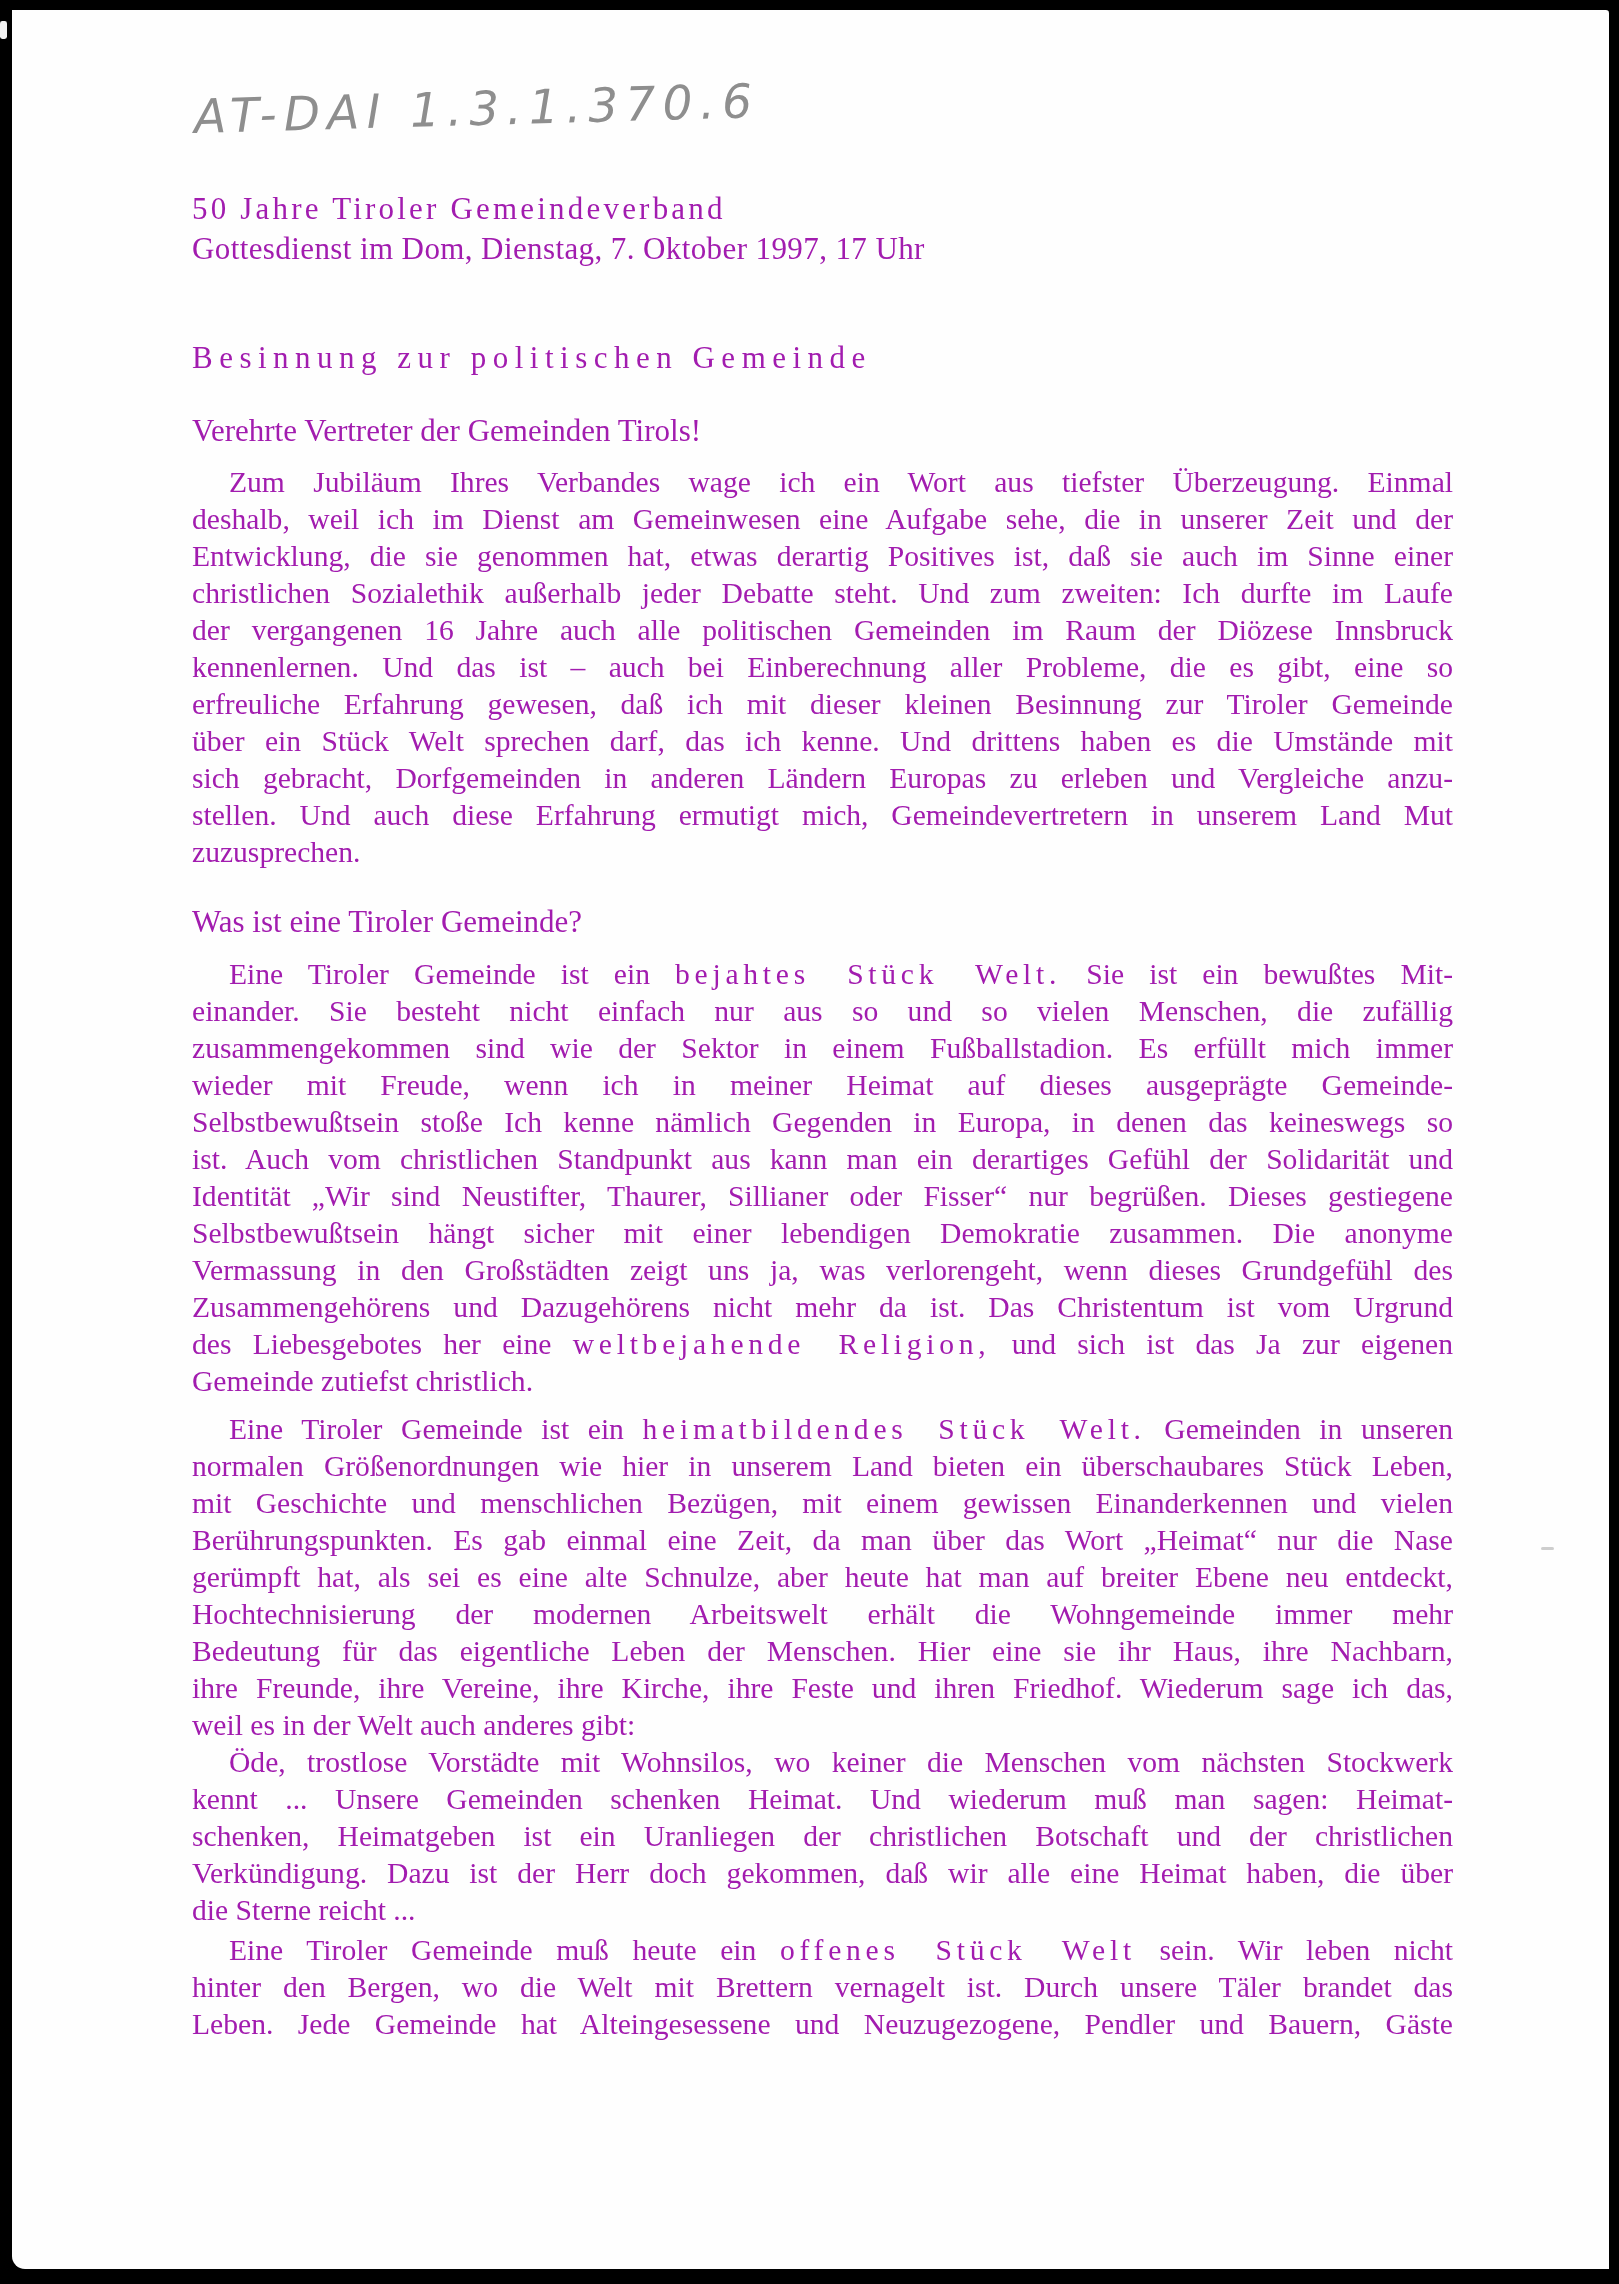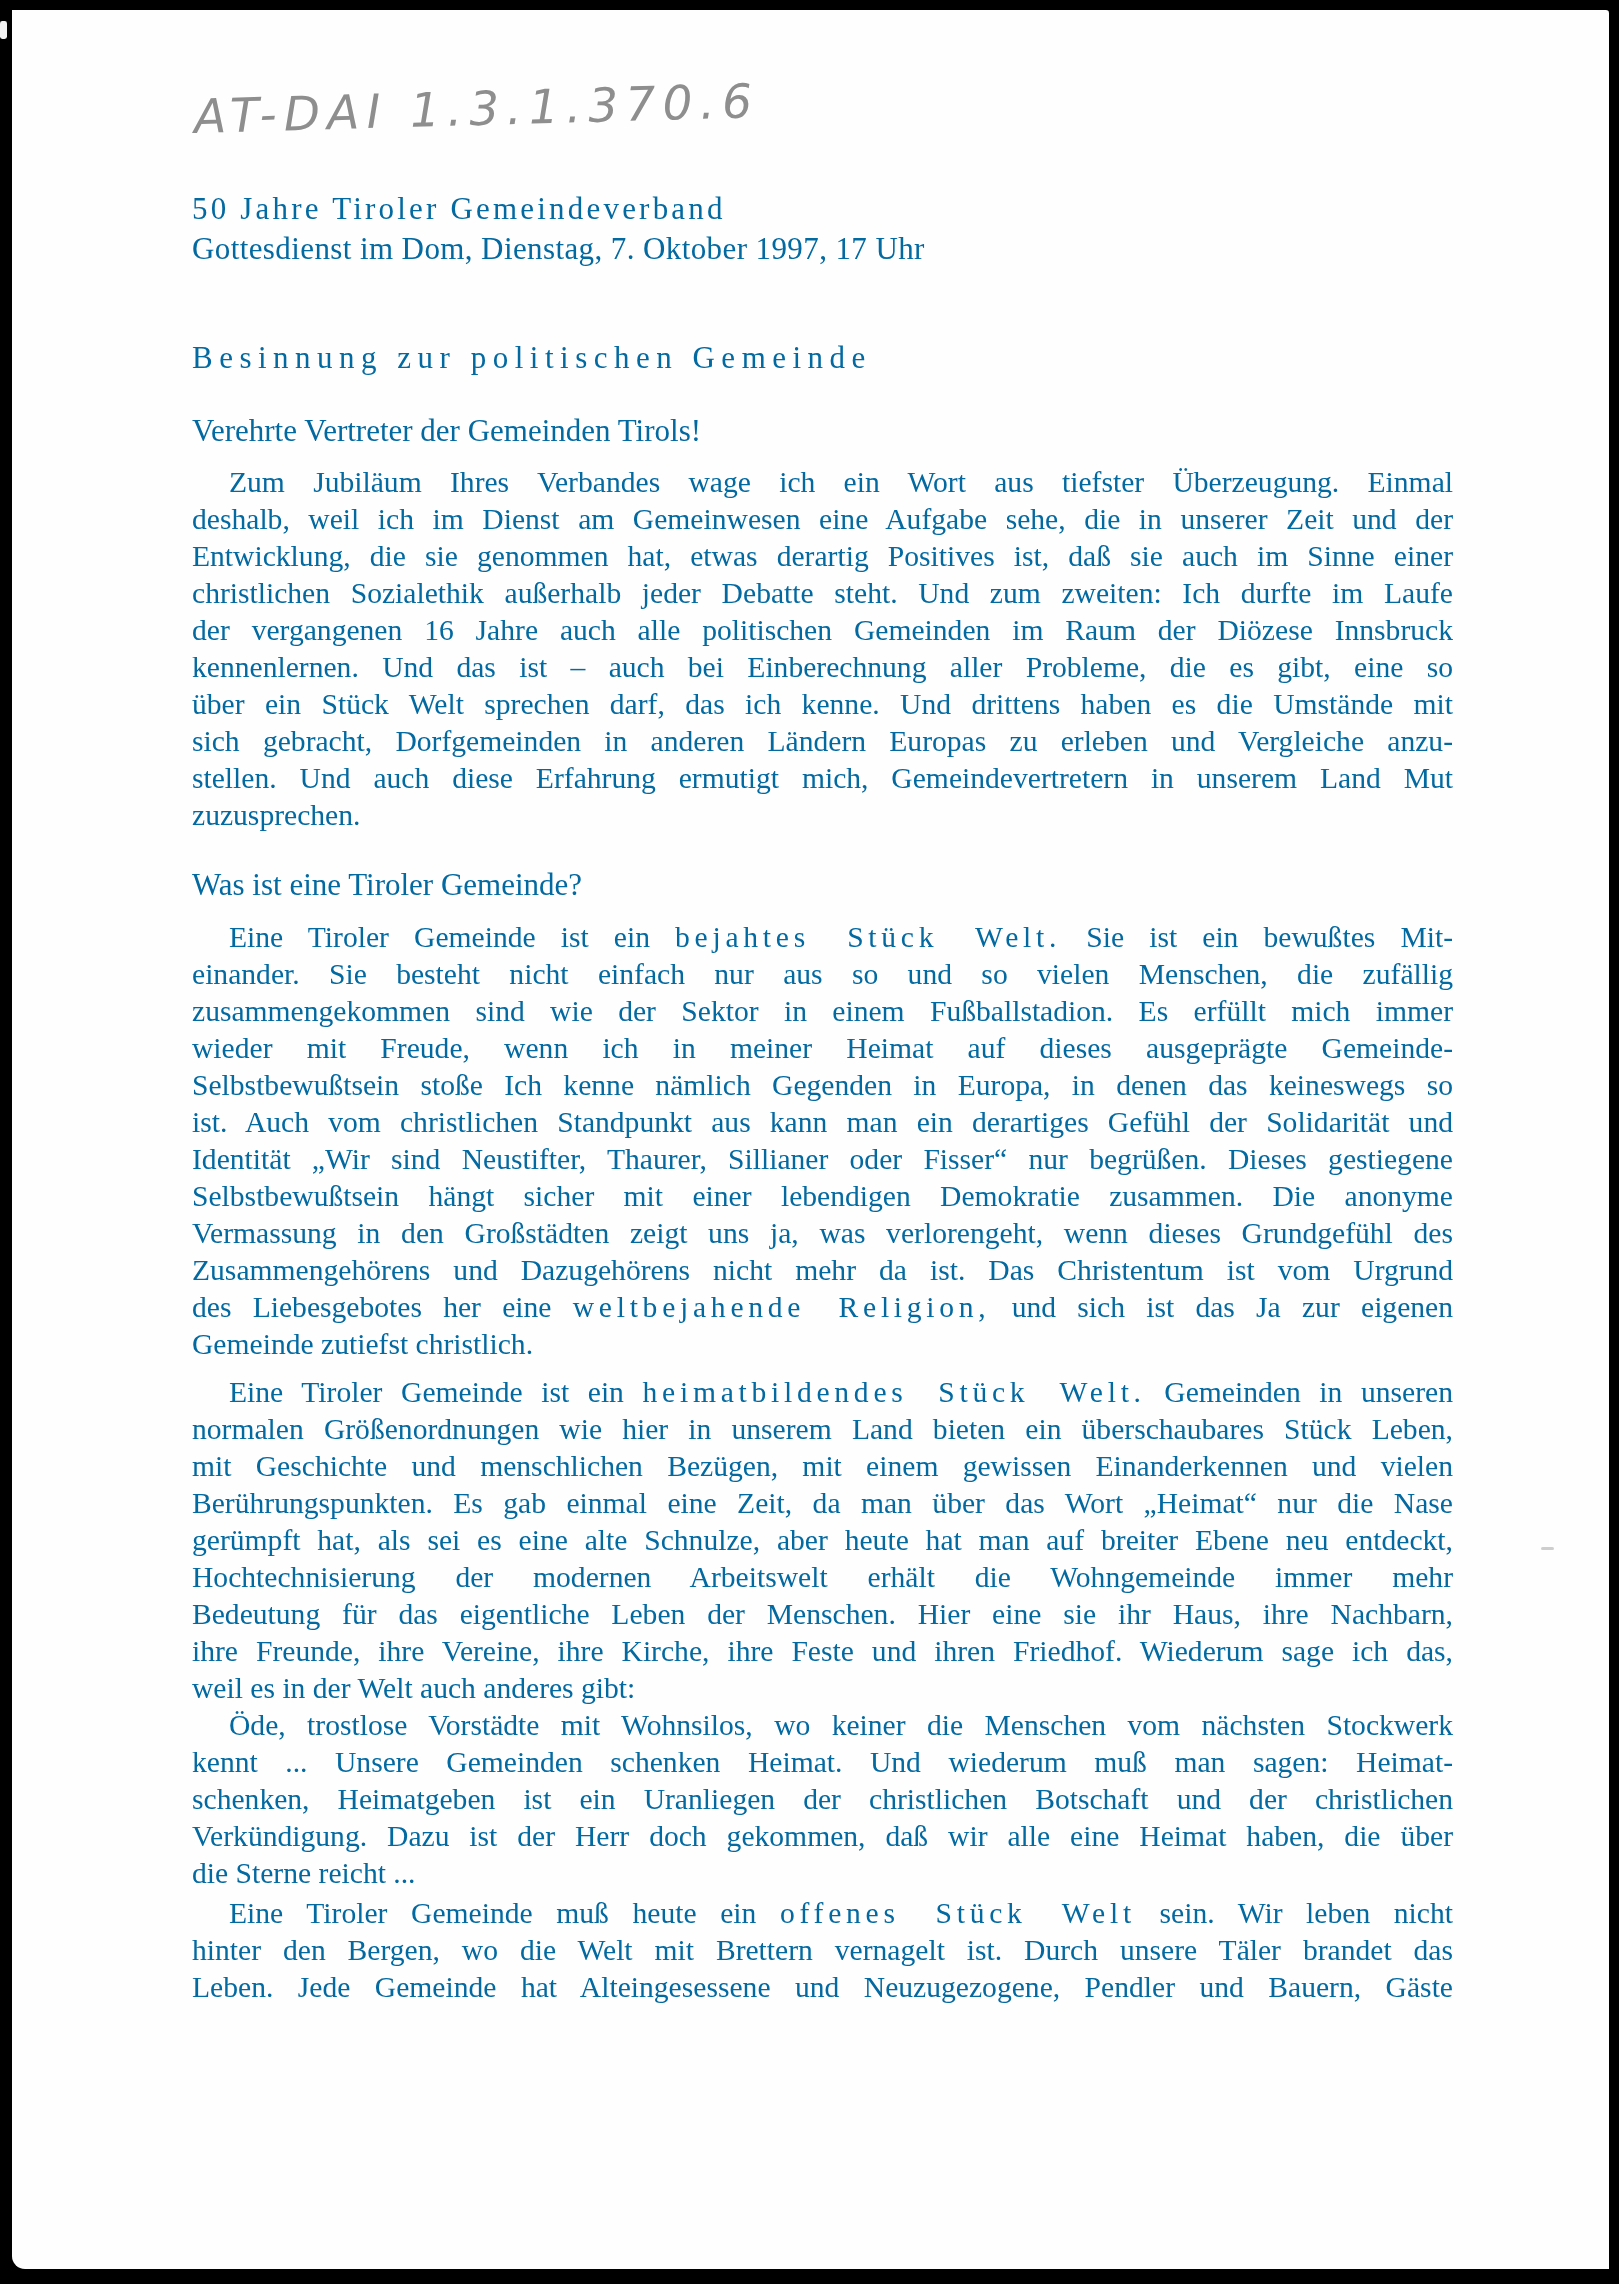--- a/index.html
+++ b/index.html
@@ -13,21 +13,21 @@
     background:#fefefe;border-bottom-left-radius:13px;border-top-right-radius:3.2px;
   }
   .nick{position:absolute;left:0px;top:21px;width:7.3px;height:18px;background:#f2f2f2;border-radius:2.4px;}
   .speck{position:absolute;left:1529px;top:1537px;width:13px;height:3.2px;background:#b9b9b9;border-radius:1.6px;opacity:.7;}
   .annotation{
     position:absolute;left:182px;top:71px;
     font-family:"DejaVu Sans",sans-serif;font-style:italic;
     font-size:47px;letter-spacing:7.3px;color:#8e8e8e;
     transform:rotate(-1.6deg);white-space:nowrap;
   }
-  .content{position:absolute;left:180px;top:0;width:1261px;color:#0369a1;}
+  .content{position:absolute;left:180px;top:0;width:1261px;color:#a21caf;}
   .doc-header{margin-top:179px;font-size:31px;line-height:40px;}
   .doc-title{letter-spacing:3.2px;}
   .doc-subtitle{letter-spacing:0.4px;}
   .main-heading{
     margin:70px 0 0 0;font-weight:normal;font-size:31px;line-height:38px;letter-spacing:6.5px;
   }
   .salutation{margin:35px 0 0 0;font-size:31px;line-height:38px;}
   .section-heading{margin:32px 0 0 0;font-weight:normal;font-size:31px;line-height:38px;}
   .para{font-size:29.6px;line-height:37px;}
   .para .line{
@@ -59,20 +59,21 @@
 
     <p class="salutation">Verehrte Vertreter der Gemeinden Tirols!</p>
 
     <div class="para p-intro">
         <div class="line firstline"><span>Zum Jubiläum Ihres Verbandes wage ich ein Wort aus tiefster Überzeugung. Einmal</span></div>
         <div class="line"><span>deshalb, weil ich im Dienst am Gemeinwesen eine Aufgabe sehe, die in unserer Zeit und der</span></div>
         <div class="line"><span>Entwicklung, die sie genommen hat, etwas derartig Positives ist, daß sie auch im Sinne einer</span></div>
         <div class="line"><span>christlichen Sozialethik außerhalb jeder Debatte steht. Und zum zweiten: Ich durfte im Laufe</span></div>
         <div class="line"><span>der vergangenen 16 Jahre auch alle politischen Gemeinden im Raum der Diözese Innsbruck</span></div>
         <div class="line"><span>kennenlernen. Und das ist – auch bei Einberechnung aller Probleme, die es gibt, eine so</span></div>
+        <div class="line"><span>erfreuliche Erfahrung gewesen, daß ich mit dieser kleinen Besinnung zur Tiroler Gemeinde</span></div>
         <div class="line"><span>über ein Stück Welt sprechen darf, das ich kenne. Und drittens haben es die Umstände mit</span></div>
         <div class="line"><span>sich gebracht, Dorfgemeinden in anderen Ländern Europas zu erleben und Vergleiche anzu-</span></div>
         <div class="line"><span>stellen. Und auch diese Erfahrung ermutigt mich, Gemeindevertretern in unserem Land Mut</span></div>
         <div class="line lastline"><span>zuzusprechen.</span></div>
       </div>
 
     <h2 class="section-heading">Was ist eine Tiroler Gemeinde?</h2>
 
     <div class="para p-bejahtes">
         <div class="line firstline"><span>Eine Tiroler Gemeinde ist ein </span><span class="sperr">bejahtes Stück Welt.</span><span> Sie ist ein bewußtes Mit-</span></div>

